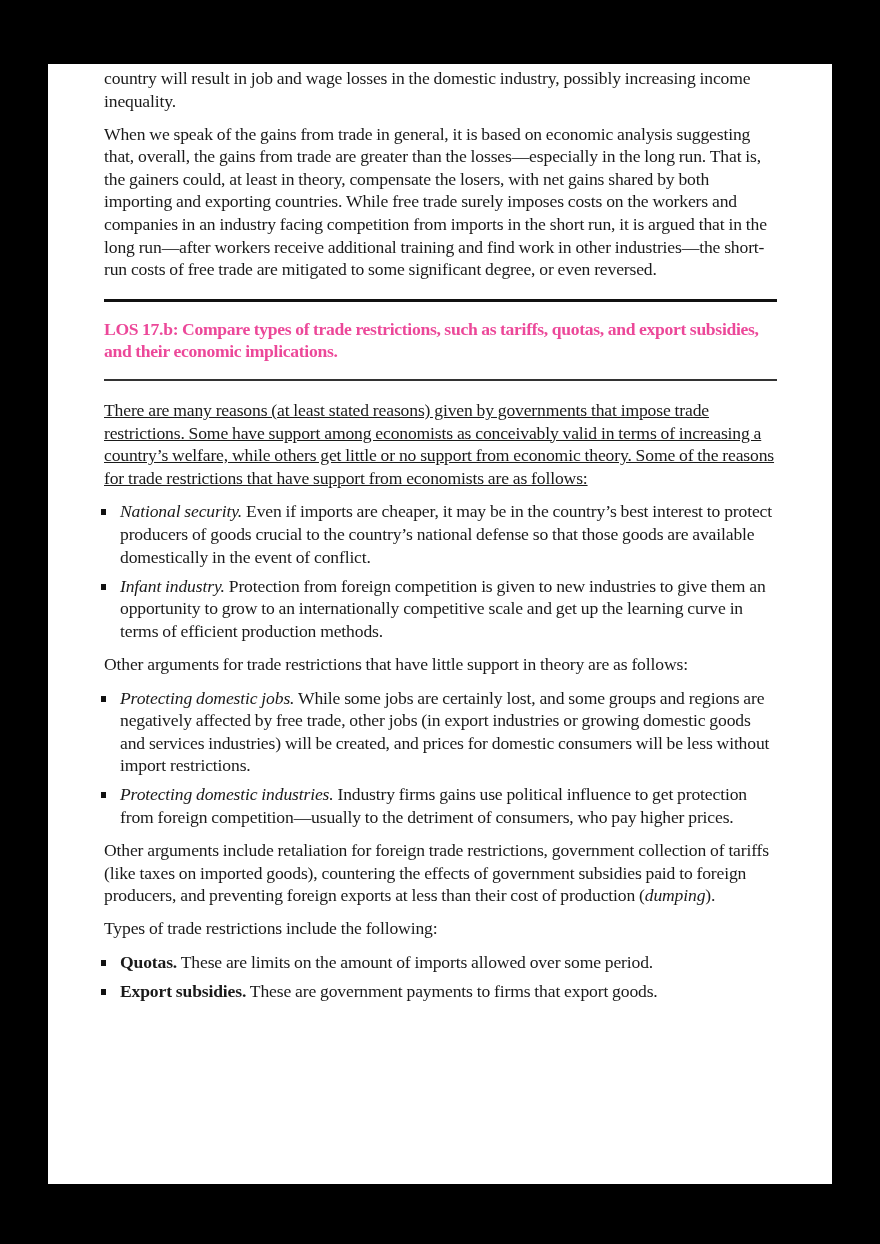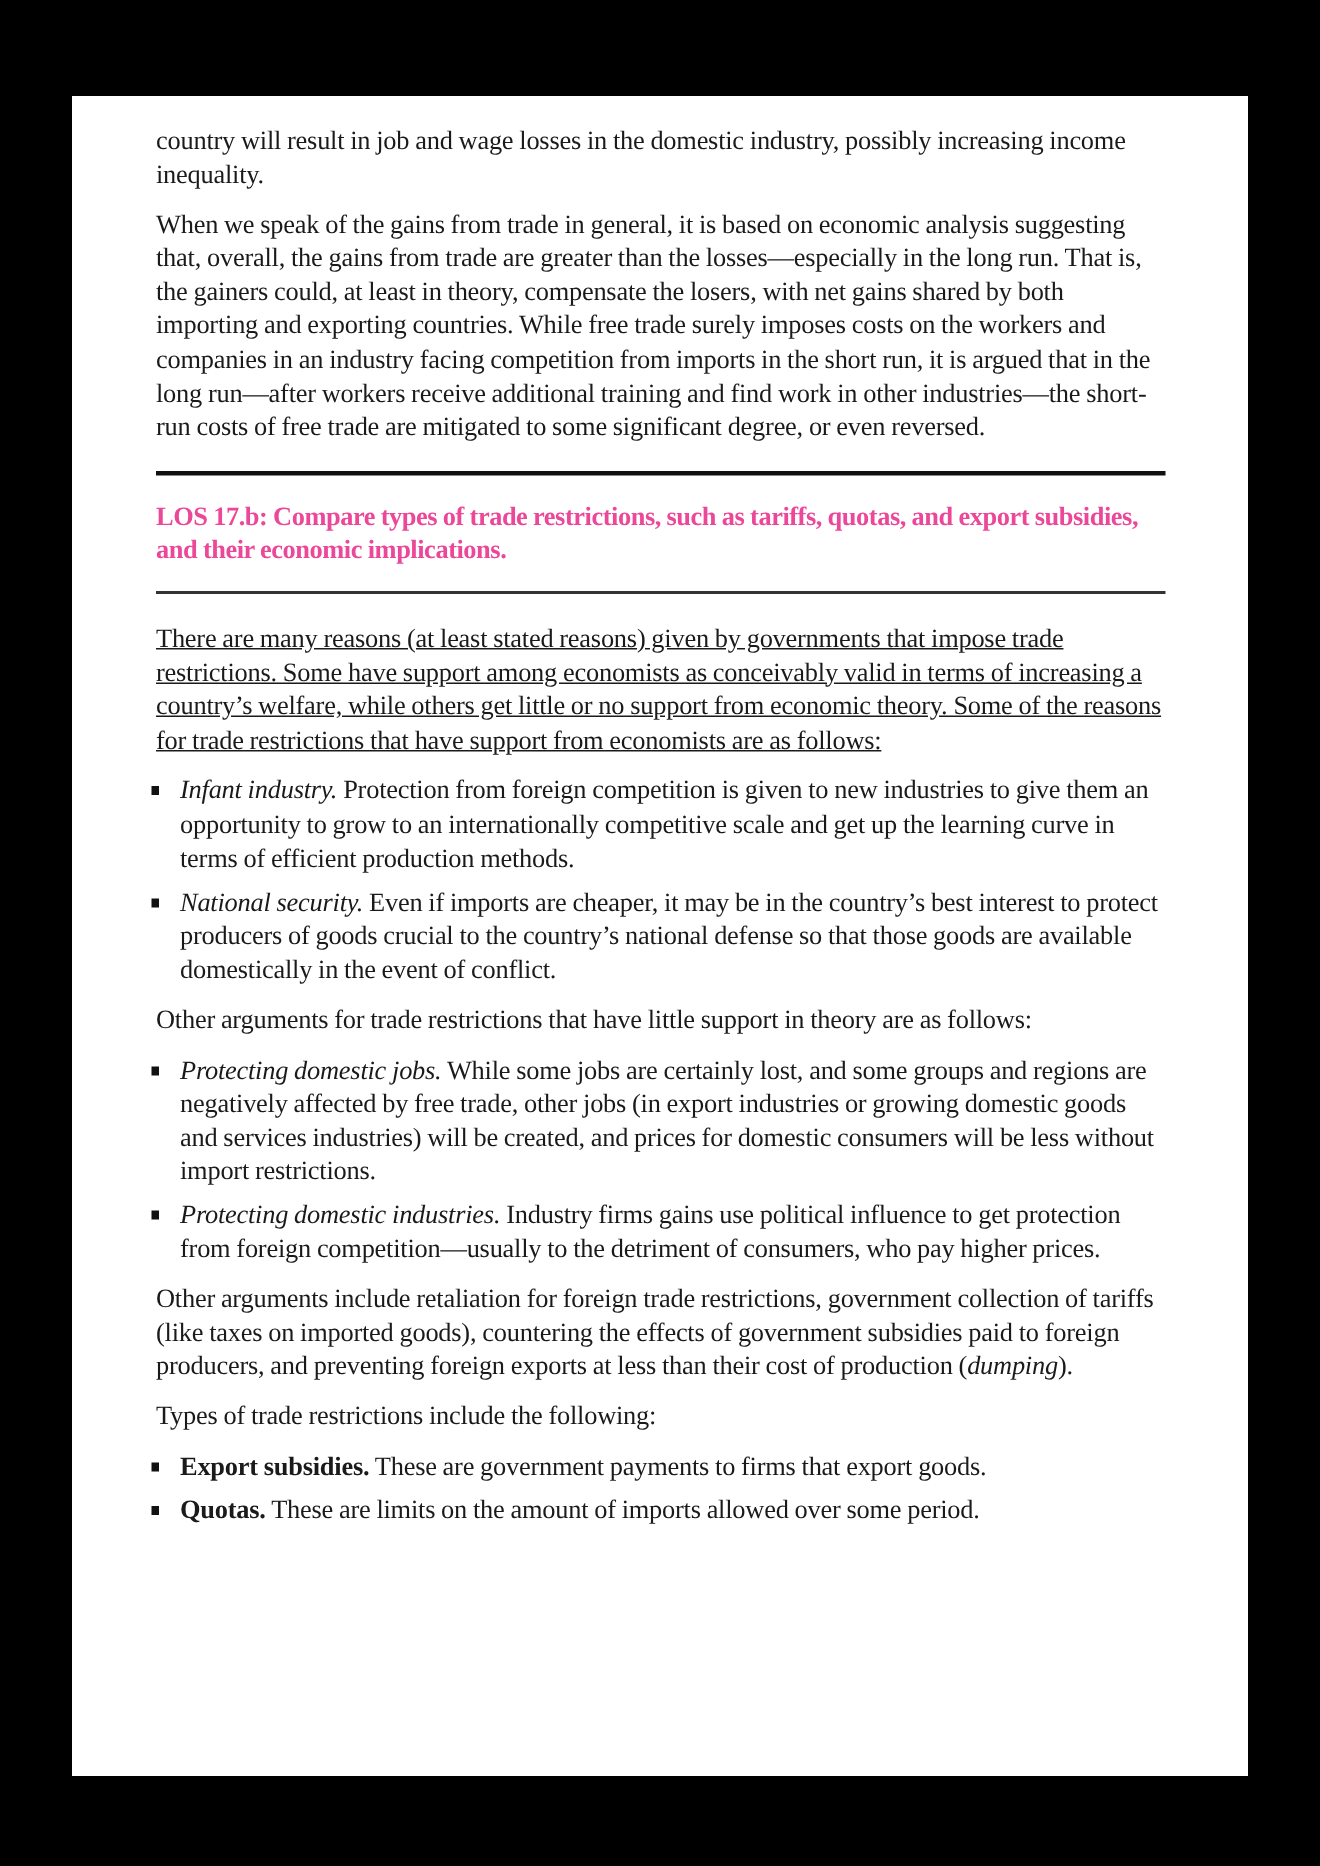--- a/index.html
+++ b/index.html
@@ -5,21 +5,21 @@
   html, body { margin: 0; padding: 0; }
   body {
     width: 880px; height: 1244px; background: #000; position: relative; overflow: hidden;
     font-family: "Liberation Serif", "DejaVu Serif", serif;
   }
   .page {
     position: absolute; left: 48px; top: 64px; width: 784px; height: 1120px;
     background: #fff;
   }
   .content {
-    position: absolute; left: 56px; top: 18px; width: 673px;
+    position: absolute; left: 56px; top: 3px; width: 673px;
     color: #1a1a1a; font-size: 17.6px; line-height: 22.6px;
     letter-spacing: -0.15px; word-spacing: -0.3px;
   }
   .content p { margin: 0; }
   .gap { margin-top: 10.5px !important; }
   .rule-thick { height: 3px; background: #111; margin: 18px 0 0 0; }
   .rule-thin { height: 2px; background: #333; margin: 0; }
   .los {
     color: #ec4899; font-weight: bold; margin: 16px 0 16px 0 !important;
     letter-spacing: -0.3px;
@@ -48,25 +48,25 @@
 
     <div class="rule-thick"></div>
     <p class="los">LOS 17.b: Compare types of trade restrictions, such as tariffs, quotas, and export subsidies, and their economic implications.</p>
     <div class="rule-thin"></div>
 
     <p class="after-rule">There are many reasons (at least stated reasons) given by governments that impose trade restrictions. Some have support among economists as conceivably valid in terms of increasing a country’s welfare, while others get little or no support from economic theory. Some of the reasons for trade restrictions that have support from economists are as follows:</p>
 
     <ul class="blist first-gap">
       <li>
         <span class="bullet"></span>
-        <span class="lead-i">Infant industry.</span><span> Protection from foreign competition is given to new industries to give them an opportunity to grow to an internationally competitive scale and get up the learning curve in terms of efficient production methods.</span>
+        <span class="lead-i">National security.</span><span> Even if imports are cheaper, it may be in the country’s best interest to protect producers of goods crucial to the country’s national defense so that those goods are available domestically in the event of conflict.</span>
       </li>
       <li>
         <span class="bullet"></span>
-        <span class="lead-i">National security.</span><span> Even if imports are cheaper, it may be in the country’s best interest to protect producers of goods crucial to the country’s national defense so that those goods are available domestically in the event of conflict.</span>
+        <span class="lead-i">Infant industry.</span><span> Protection from foreign competition is given to new industries to give them an opportunity to grow to an internationally competitive scale and get up the learning curve in terms of efficient production methods.</span>
       </li>
     </ul>
 
     <p class="gap">Other arguments for trade restrictions that have little support in theory are as follows:</p>
 
     <ul class="blist first-gap">
       <li>
         <span class="bullet"></span>
         <span class="lead-i">Protecting domestic jobs.</span><span> While some jobs are certainly lost, and some groups and regions are negatively affected by free trade, other jobs (in export industries or growing domestic goods and services industries) will be created, and prices for domestic consumers will be less without import restrictions.</span>
       </li>
@@ -76,22 +76,22 @@
       </li>
     </ul>
 
     <p class="gap"><span>Other arguments include retaliation for foreign trade restrictions, government collection of tariffs (like taxes on imported goods), countering the effects of government subsidies paid to foreign producers, and preventing foreign exports at less than their cost of production (</span><em>dumping</em><span>).</span></p>
 
     <p class="gap">Types of trade restrictions include the following:</p>
 
     <ul class="blist first-gap tight">
       <li>
         <span class="bullet"></span>
-        <span class="lead-b">Export subsidies.</span><span> These are government payments to firms that export goods.</span>
+        <span class="lead-b">Quotas.</span><span> These are limits on the amount of imports allowed over some period.</span>
       </li>
       <li>
         <span class="bullet"></span>
-        <span class="lead-b">Quotas.</span><span> These are limits on the amount of imports allowed over some period.</span>
+        <span class="lead-b">Export subsidies.</span><span> These are government payments to firms that export goods.</span>
       </li>
     </ul>
 
   </div>
 </div>
 
 </body></html>

